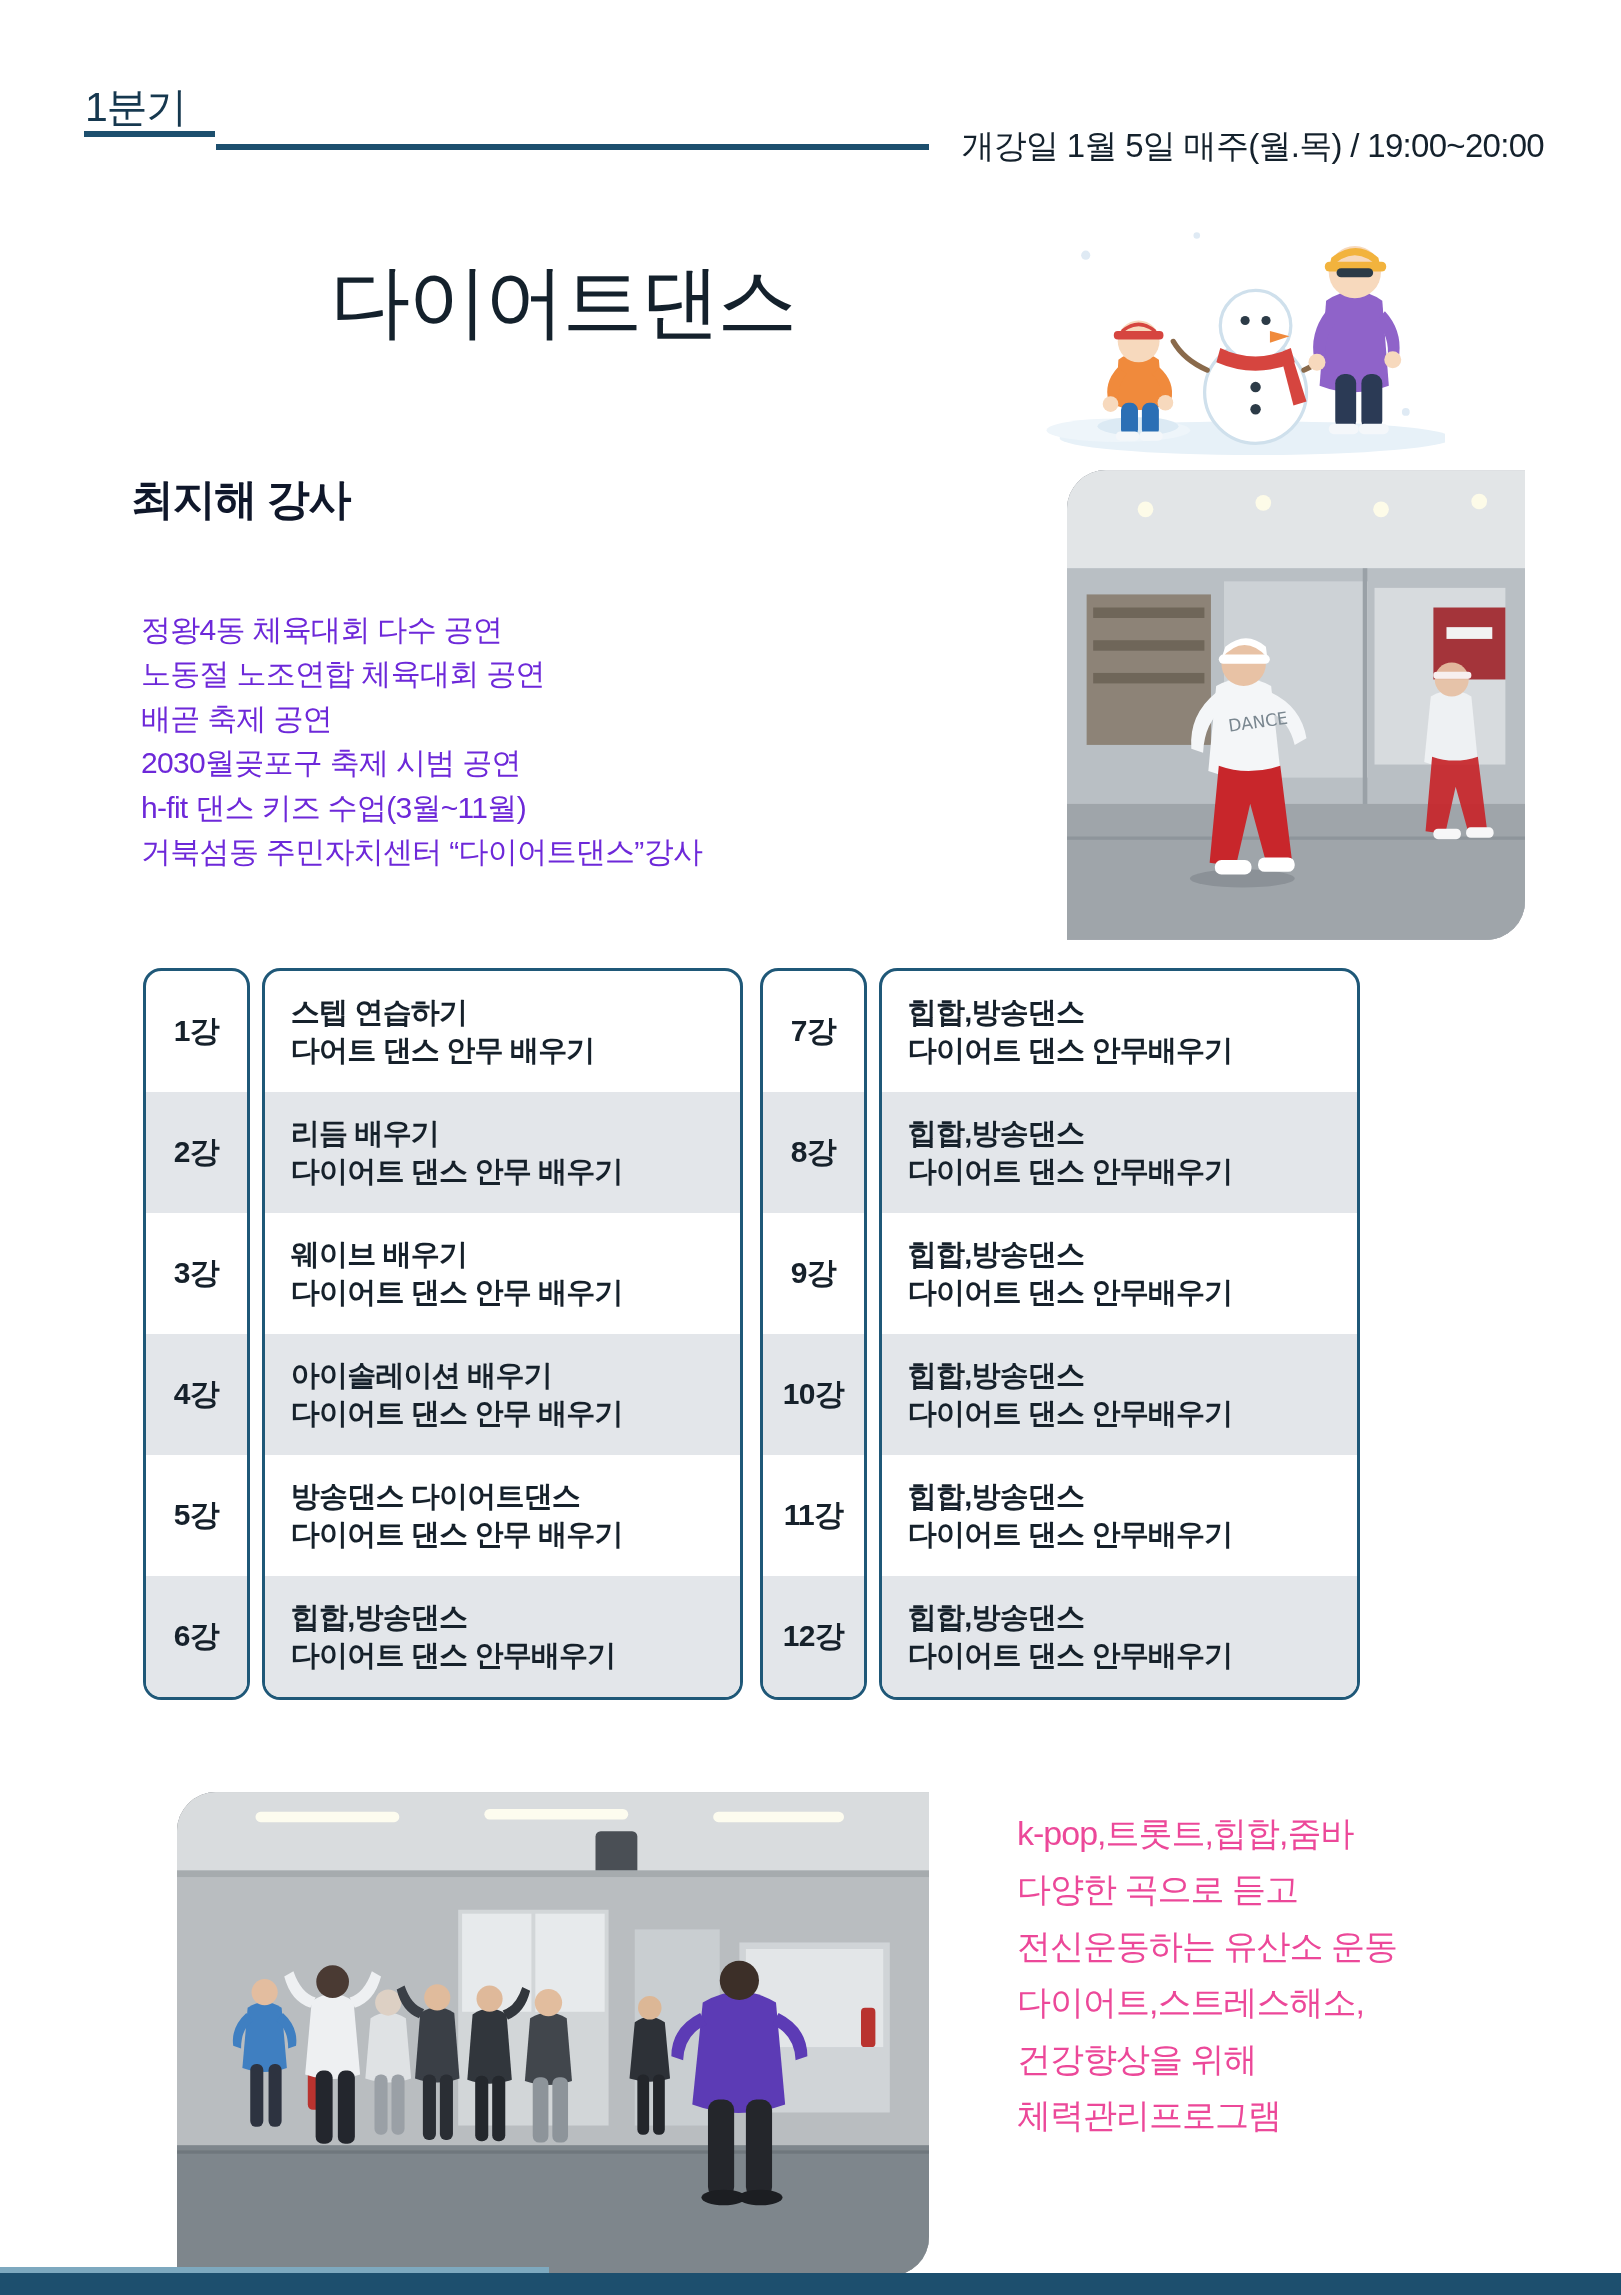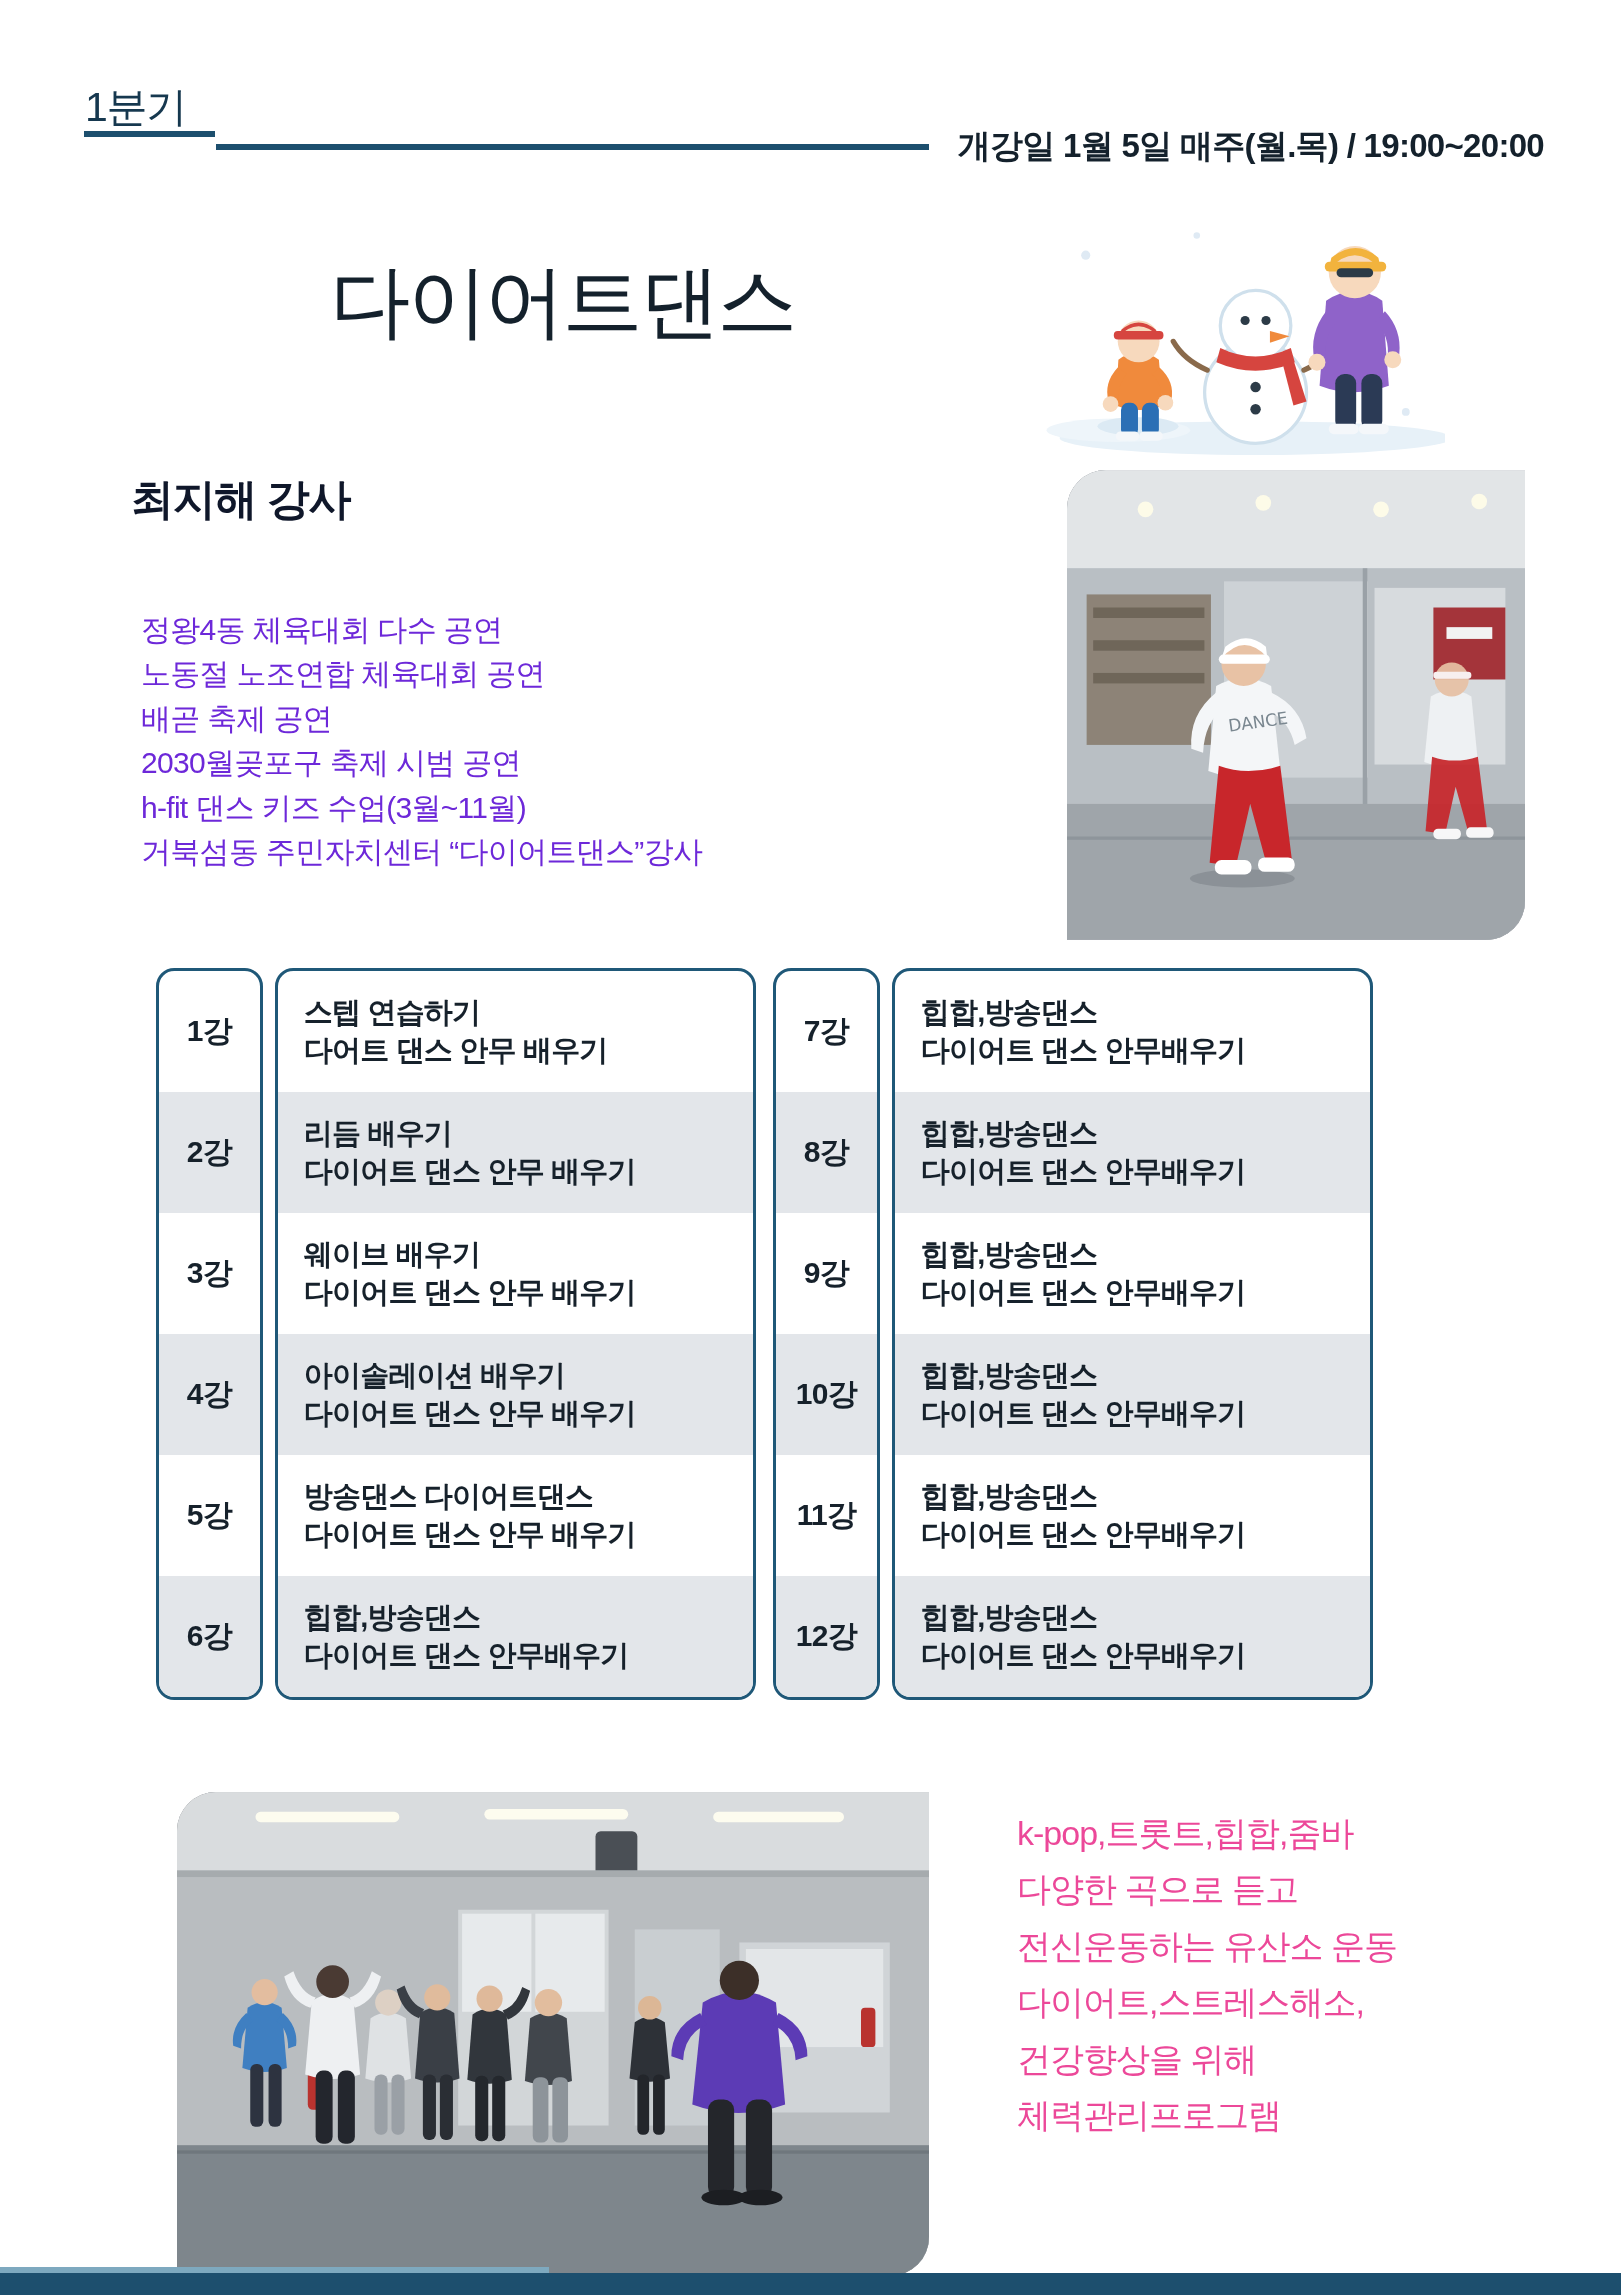--- a/index.html
+++ b/index.html
@@ -47,21 +47,21 @@
     top: 105px;
     width: 713px;
     height: 5.9px;
     background: #1d4f6e;
   }
   .header-info {
     position: absolute;
     right: 78px;
     top: 85px;
     font-size: 33px;
-    font-weight: 700;
+    font-weight: 400;
     color: #14212c;
     letter-spacing: -0.7px;
     white-space: nowrap;
   }
 
   
   .title {
     position: absolute;
     top: 249px;
     left: 0;
@@ -120,21 +120,21 @@
     width: 752px;
     height: 484px;
     border-radius: 39px 0 39px 0;
     overflow: hidden;
     background: #3a4048;
   }
 
   
   .curriculum {
     position: absolute;
-    left: 156px;
+    left: 143px;
     top: 968px;
     width: 1217px;
     height: 732px;
     display: flex;
     gap: 17px;
   }
   .col {
     display: flex;
     gap: 11.8px;
     flex: 1;

